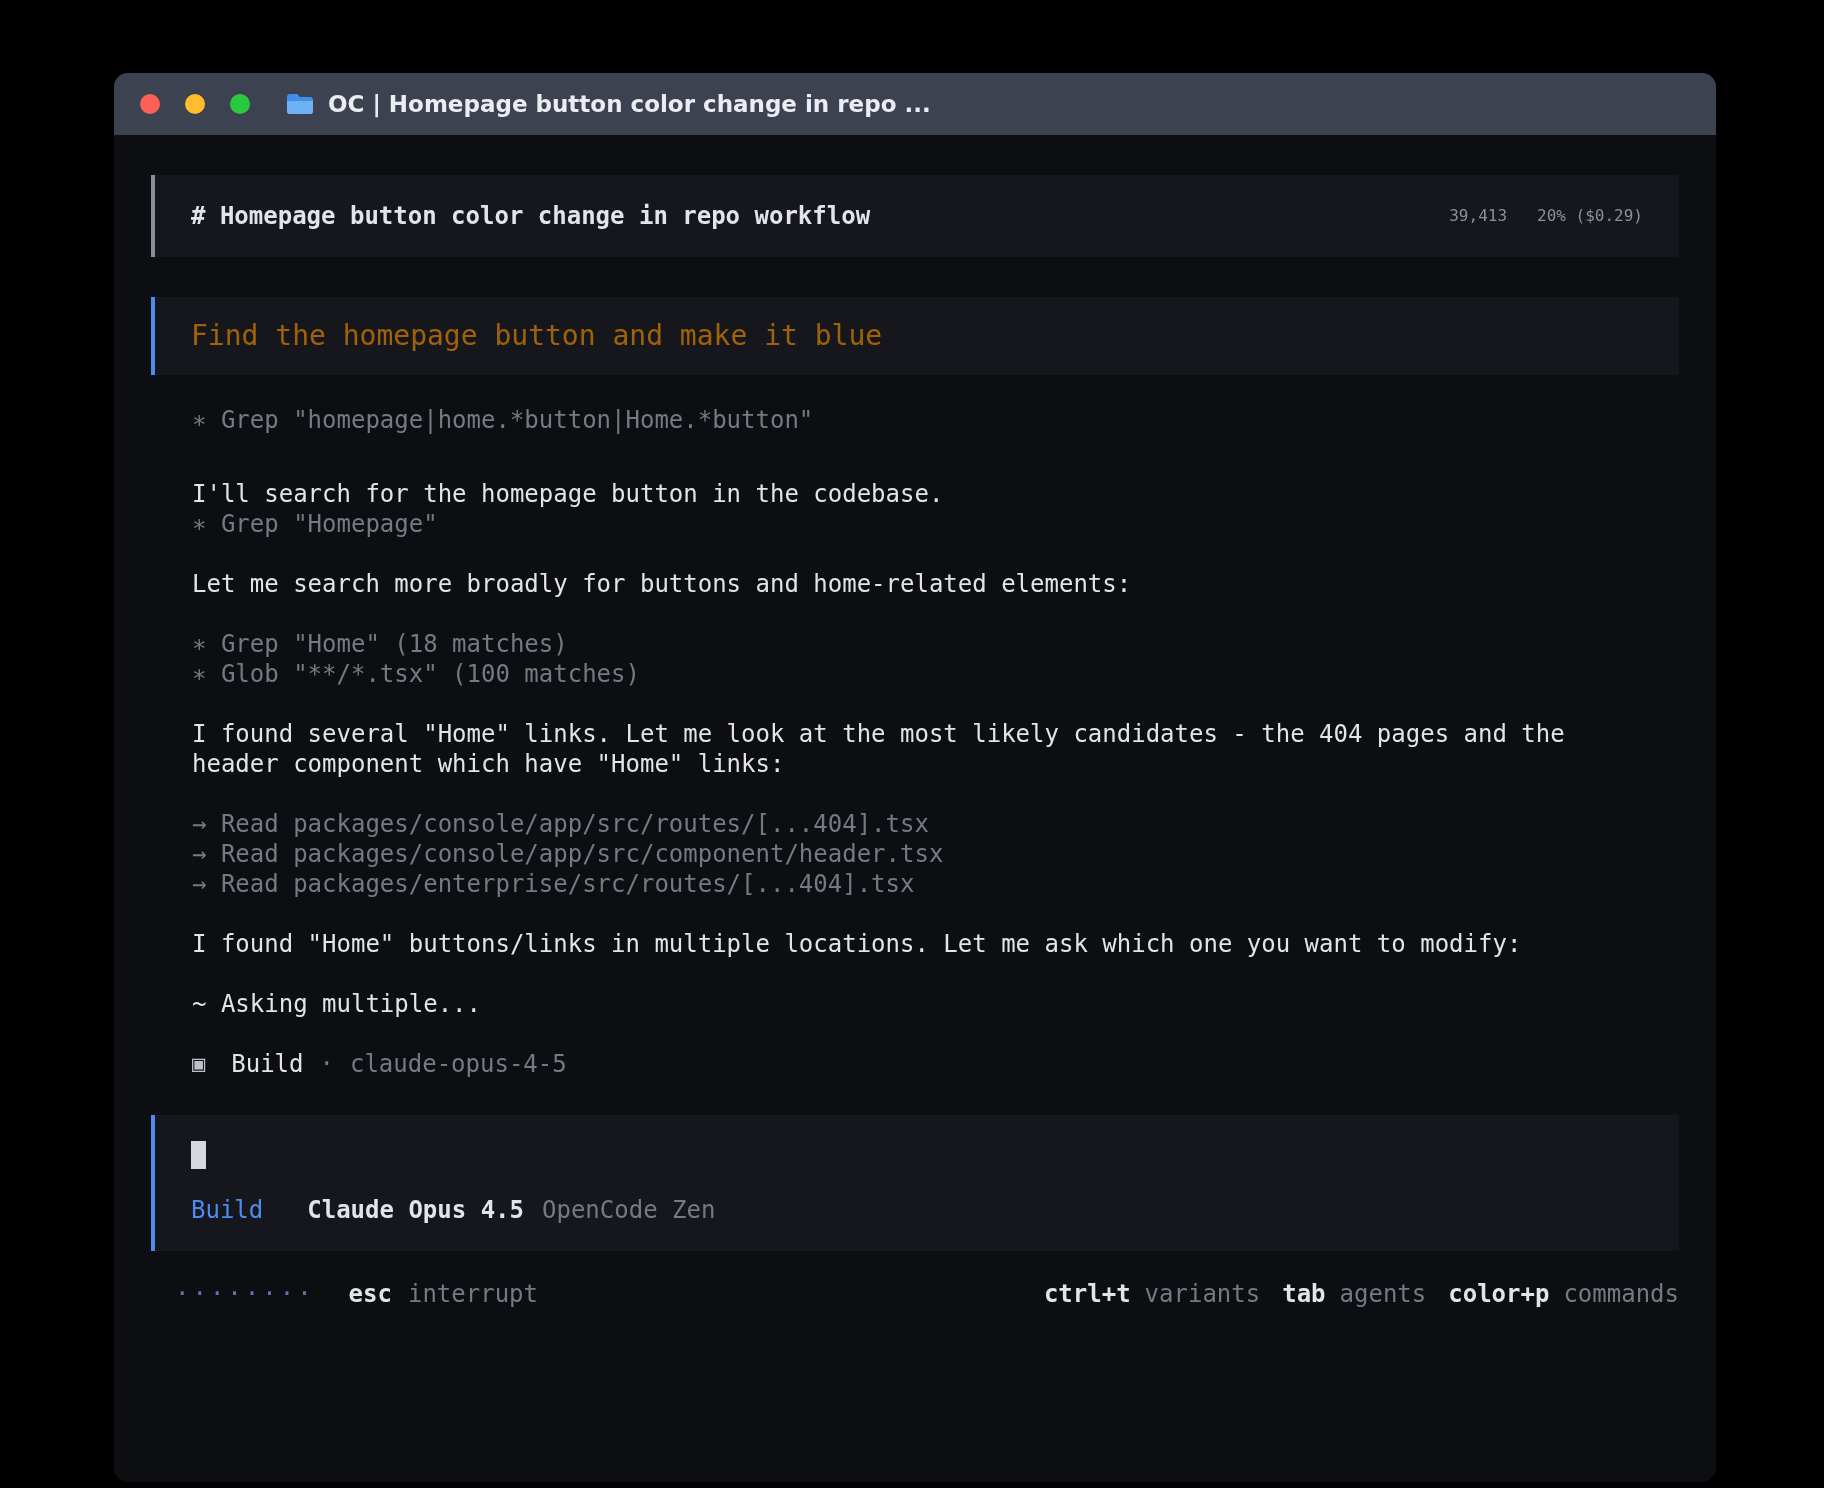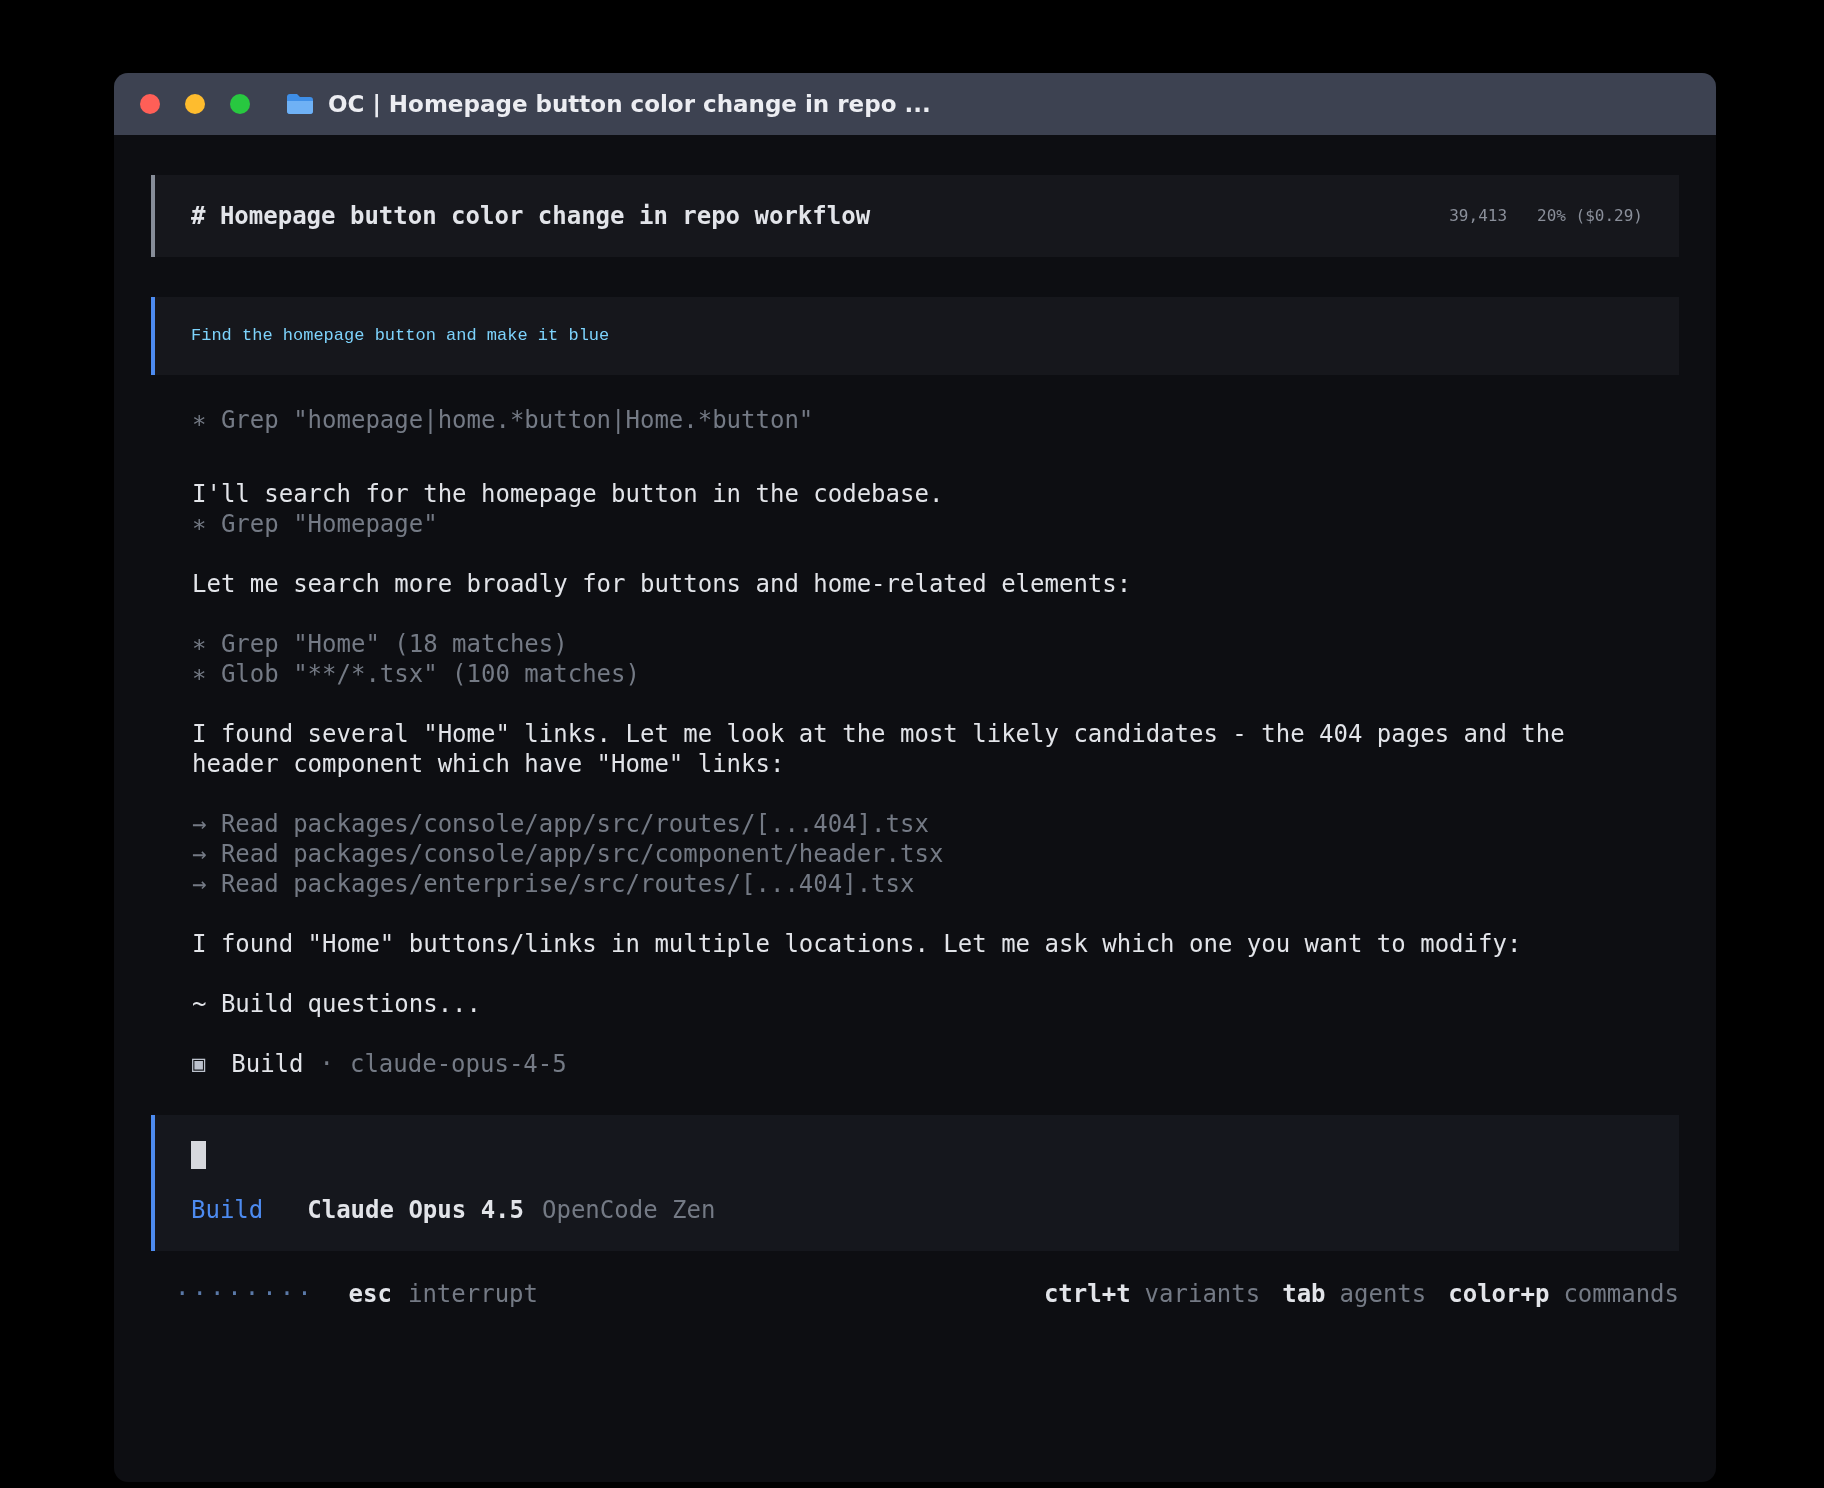--- a/index.html
+++ b/index.html
@@ -37,21 +37,21 @@
   .header-block {
     border-left: 4px solid #878d99;
     display: flex; justify-content: space-between; align-items: center;
   }
   .header-title { color: #e2e4e9; font-size: 24px; line-height: 30px; font-weight: bold; }
   .header-stats { display: flex; gap: 30px; color: #8a8f9a; font-size: 16px; line-height: 30px; }
 
   .user-block {
     border-left: 4px solid #4d8bf0; margin-top: 40px; padding: 24px 36px;
   }
-  .user-text { color: #7dd3fc; font-size: 17px; line-height: 30px; font-family: Liberation Mono, monospace; }
+  .user-text { color: #a16207; font-size: 28px; line-height: 30px; }
 
   .chat { }
   .line { color: #e2e4e9; font-size: 24px; line-height: 30px; margin-left: 41px; white-space: pre-wrap; }
   .line.first { margin-top: 44px; }
   .mt { margin-top: 30px; }
   .tool, .read { color: #747a85; }
   .wrapcap { max-width: 1420px; }
 
   .agent-line { display: flex; align-items: center; gap: 16px; }
   .agent-icon { color: #bcc2cd; font-size: 22px; margin-right: 10px; }
@@ -126,21 +126,21 @@
       <div class="line tool">∗ Glob "**/*.tsx" (100 matches)</div>
 
       <div class="line mt wrapcap">I found several "Home" links. Let me look at the most likely candidates - the 404 pages and the header component which have "Home" links:</div>
 
       <div class="line read mt">→ Read packages/console/app/src/routes/[...404].tsx</div>
       <div class="line read">→ Read packages/console/app/src/component/header.tsx</div>
       <div class="line read">→ Read packages/enterprise/src/routes/[...404].tsx</div>
 
       <div class="line mt">I found "Home" buttons/links in multiple locations. Let me ask which one you want to modify:</div>
 
-      <div class="line mt">~ Build questions...</div>
+      <div class="line mt">~ Asking multiple...</div>
 
       <div class="line mt agent-line">
         <span class="agent-icon">▣</span>
         <span class="txt-white">Build</span>
         <span class="txt-gray">·</span>
         <span class="txt-gray">claude-opus-4-5</span>
       </div>
     </div>
 
     <div class="input-box">

